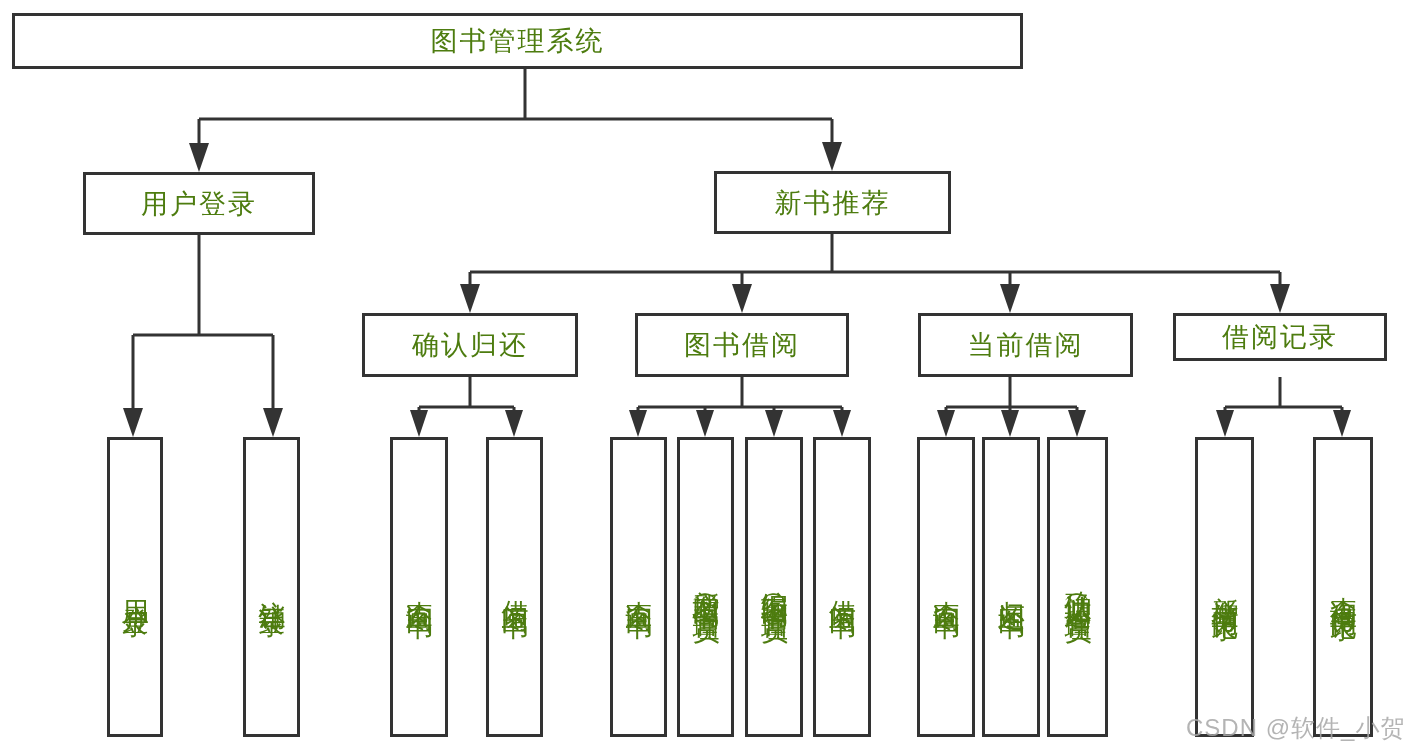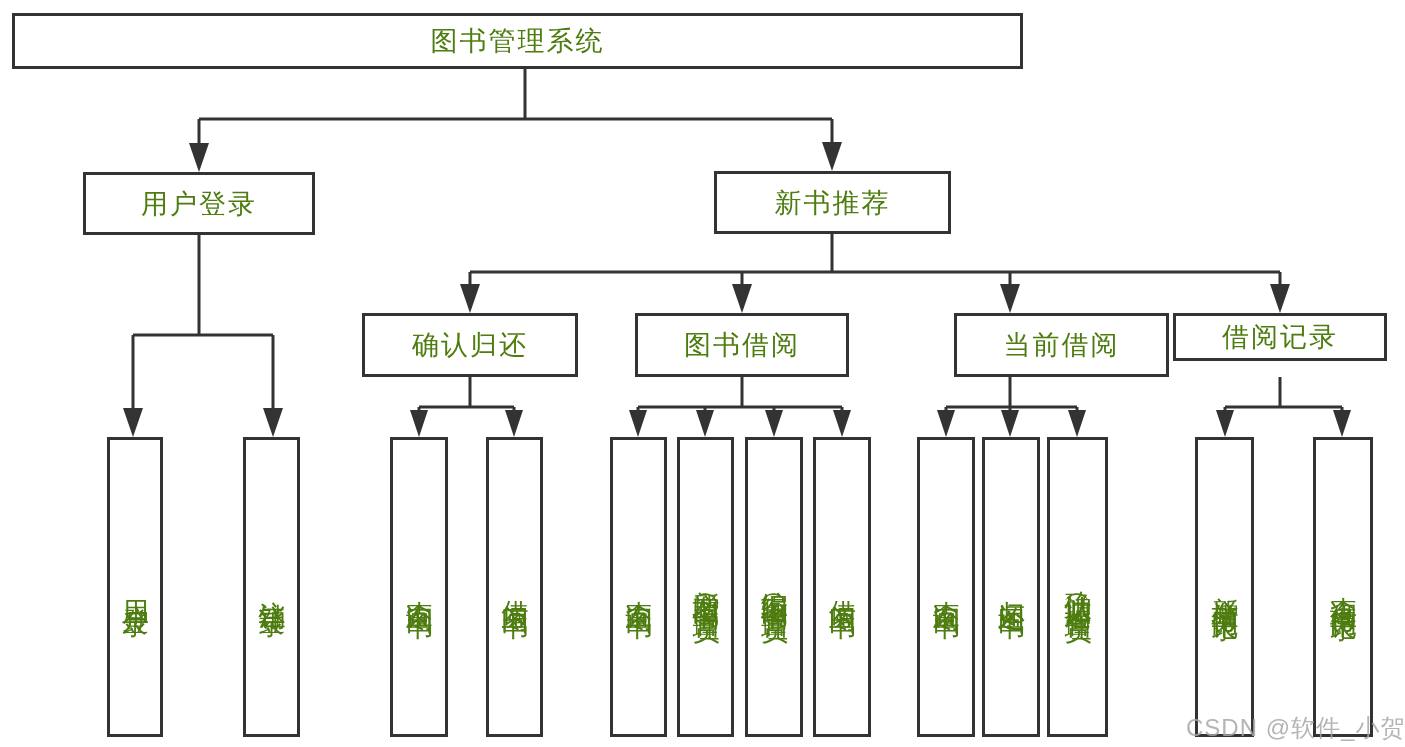--- a/index.html
+++ b/index.html
@@ -117,21 +117,21 @@
   <div class="node hnode" style="left:714px;top:171px;width:237px;height:63px">
     <span>新书推荐</span>
   </div>
 
   <div class="node hnode" style="left:362px;top:313px;width:216px;height:64px">
     <span>确认归还</span>
   </div>
   <div class="node hnode" style="left:635px;top:313px;width:214px;height:64px">
     <span>图书借阅</span>
   </div>
-  <div class="node hnode" style="left:954px;top:313px;width:215px;height:64px">
+  <div class="node hnode" style="left:918px;top:313px;width:215px;height:64px">
     <span>当前借阅</span>
   </div>
   <div class="node hnode" style="left:1173px;top:313px;width:214px;height:48px">
     <span>借阅记录</span>
   </div>
 
   <div class="node vnode" style="left:107px;top:437px;width:56px;height:300px">
     <span>用户登录</span>
   </div>
   <div class="node vnode" style="left:243px;top:437px;width:57px;height:300px">

